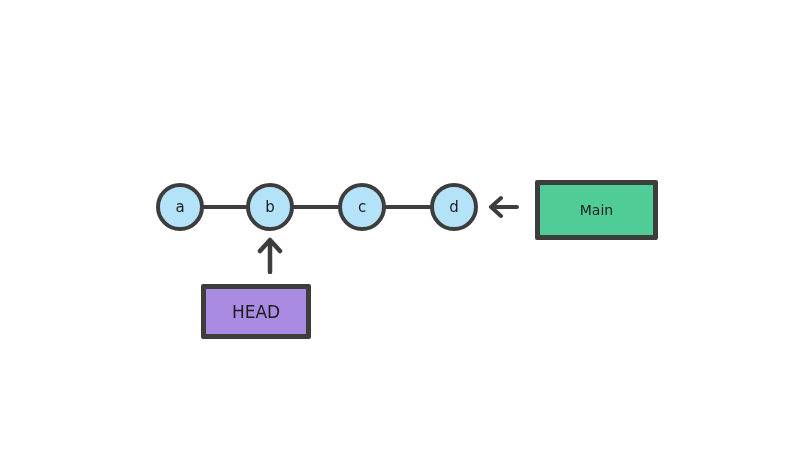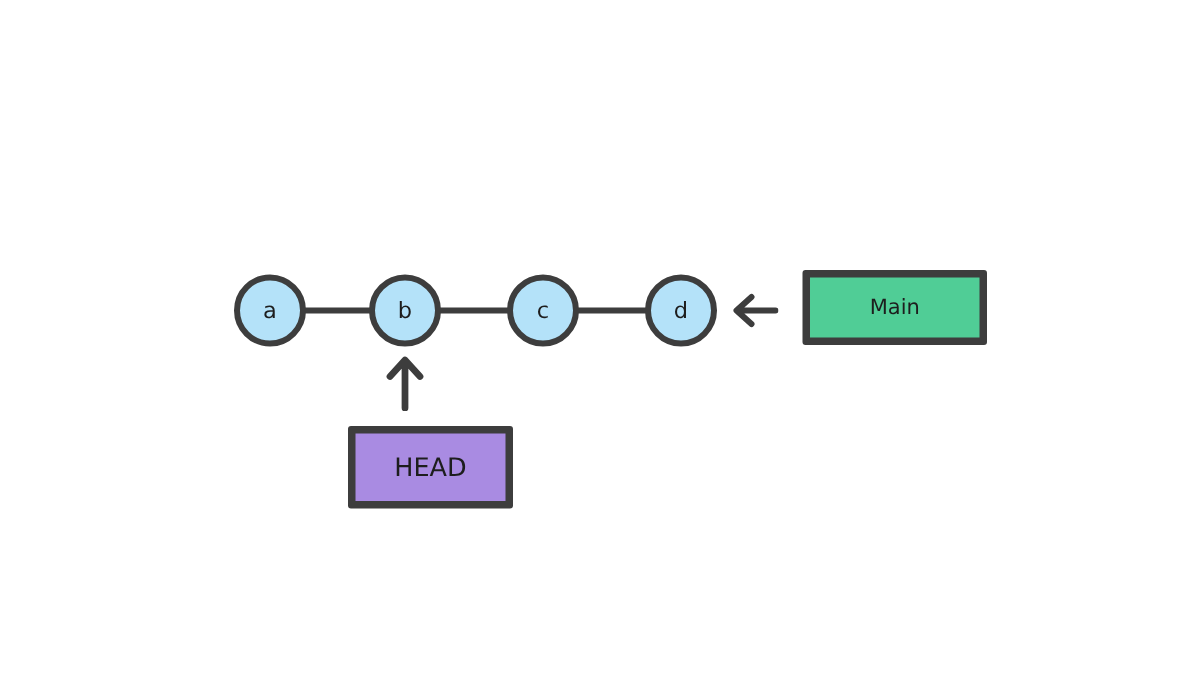--- a/index.html
+++ b/index.html
@@ -56,26 +56,26 @@
     border-radius: 2px;
     display: flex;
     align-items: center;
     justify-content: center;
     z-index: 2;
   }
   .main-box {
     left: 535px;
     top: 180px;
     width: 123px;
-    height: 50px;
+    height: 60px;
     background: #50cd96;
     font-size: 14px;
   }
   .head-box {
-    left: 232px;
+    left: 201px;
     top: 284px;
     width: 110px;
     height: 55px;
     background: #a98be2;
     font-size: 17px;
   }
 
   
   .arrow {
     position: absolute;

